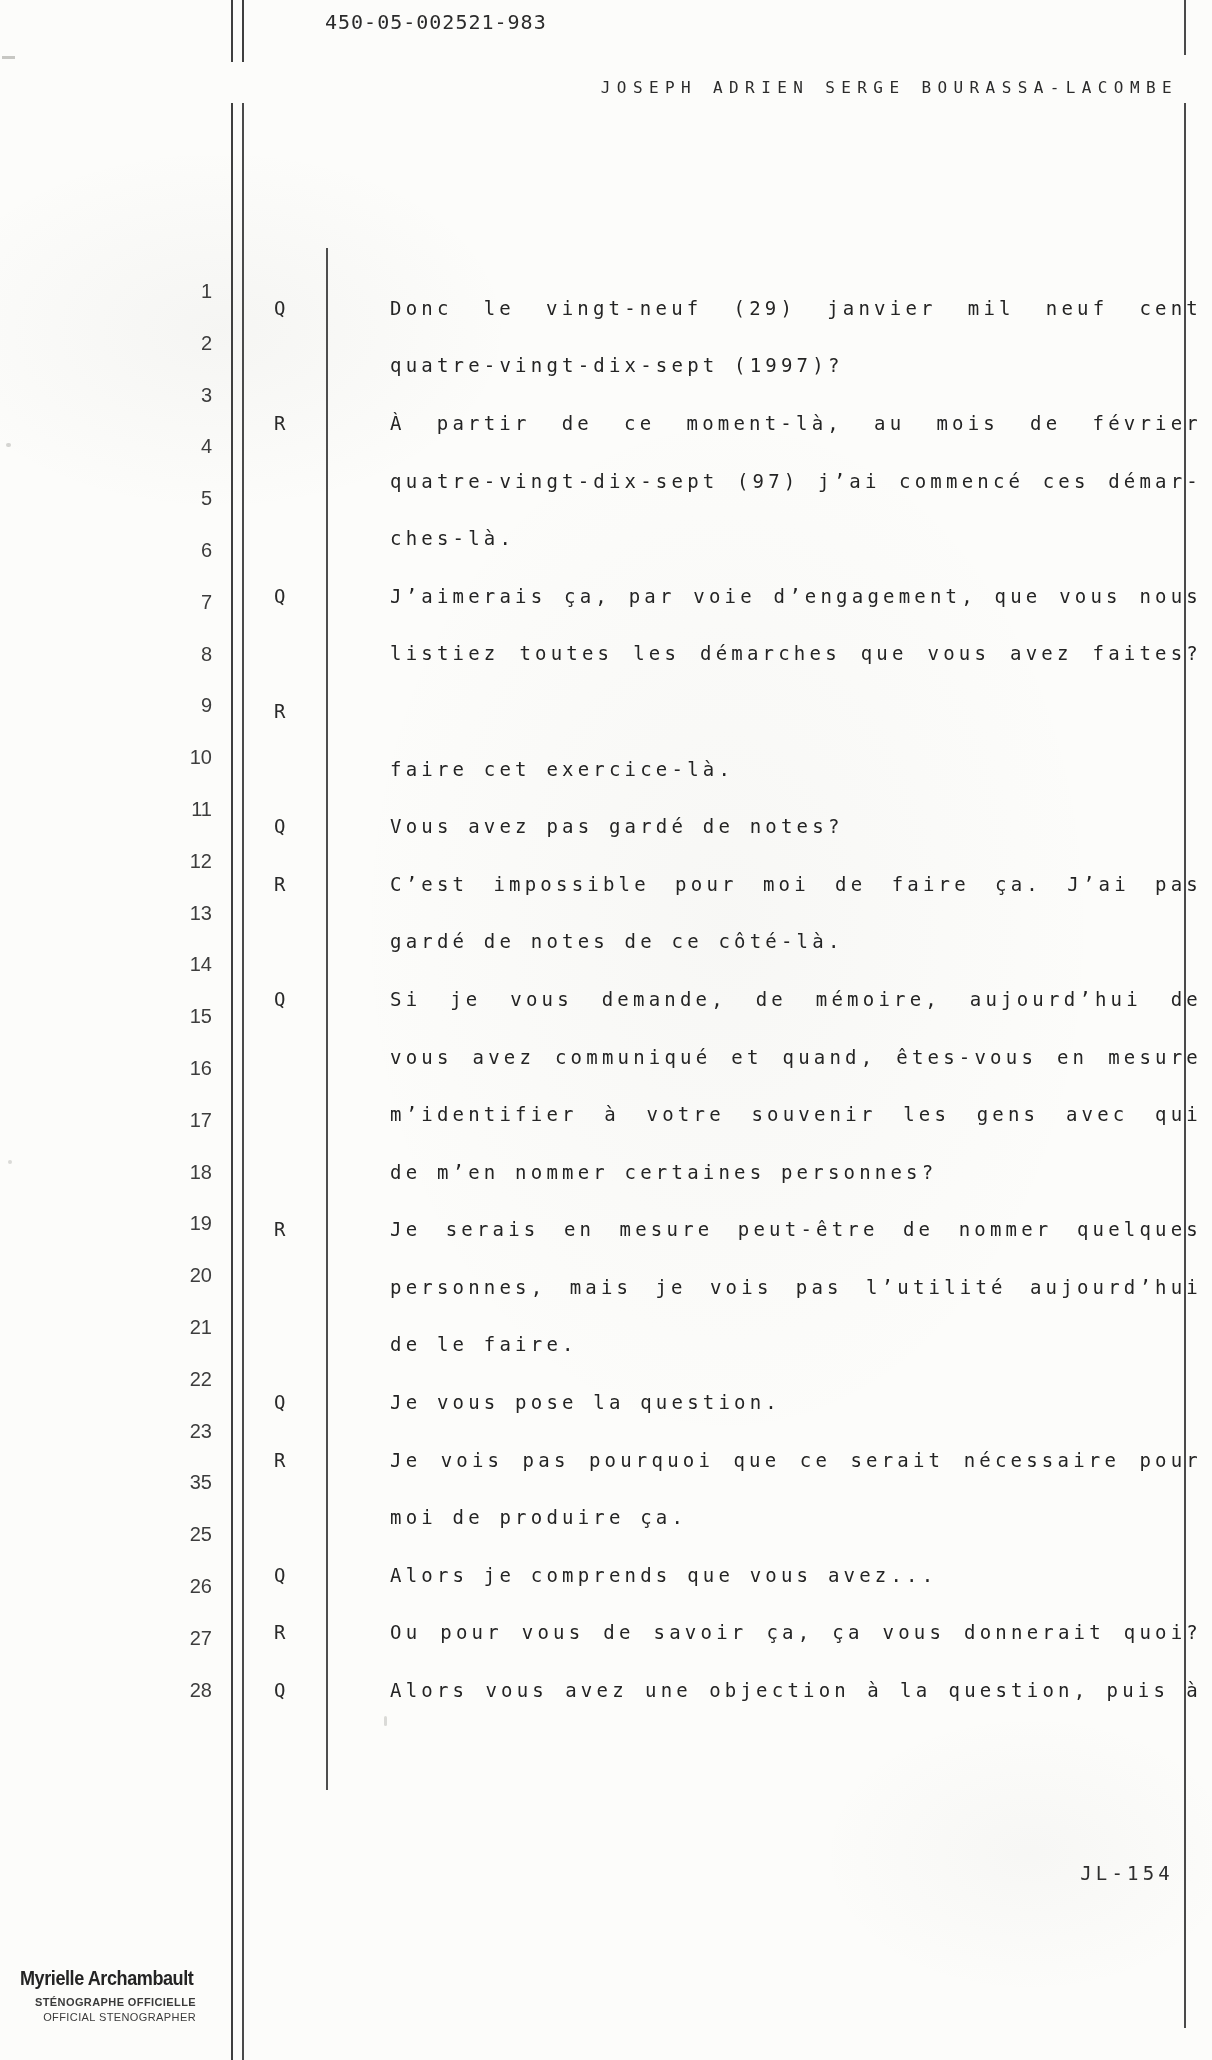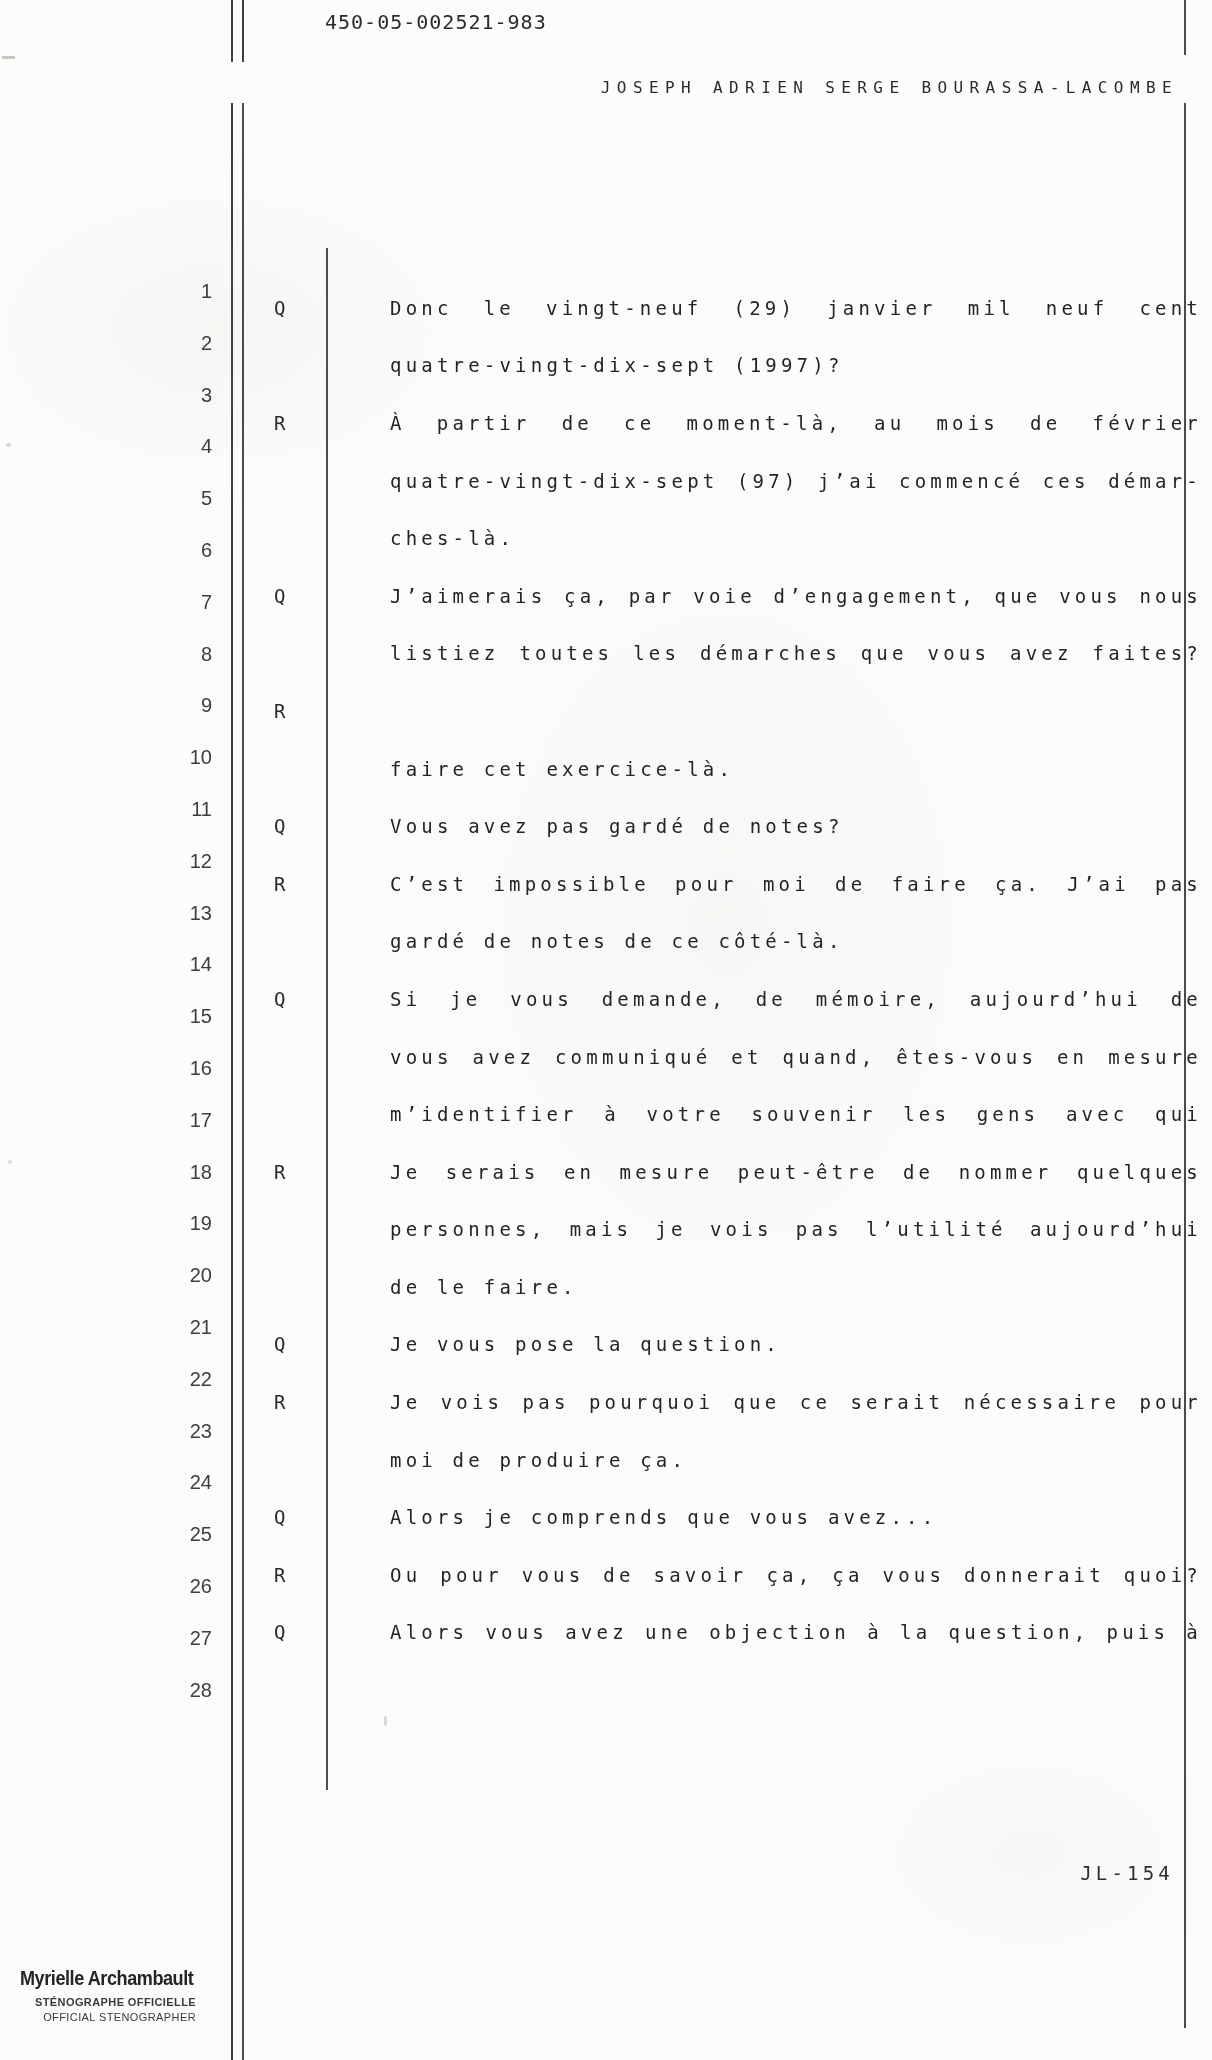--- a/index.html
+++ b/index.html
@@ -88,21 +88,21 @@
       <div class="ln">14</div>
       <div class="ln">15</div>
       <div class="ln">16</div>
       <div class="ln">17</div>
       <div class="ln">18</div>
       <div class="ln">19</div>
       <div class="ln">20</div>
       <div class="ln">21</div>
       <div class="ln">22</div>
       <div class="ln">23</div>
-      <div class="ln">24</div>
+      <div class="ln">35</div>
       <div class="ln">25</div>
       <div class="ln">26</div>
       <div class="ln">27</div>
       <div class="ln">28</div>
     </div>
 
   <div class="t-rows" id="transcriptRows">
       <div class="t-row">
         <span class="t-speaker">Q</span>
         <div class="t-text justify">Donc le vingt-neuf (29) janvier mil neuf cent</div>
@@ -156,20 +156,24 @@
       </div>
       <div class="t-row">
         <span class="t-speaker"></span>
         <div class="t-text justify">vous avez communiqué et quand, êtes-vous en mesure</div>
       </div>
       <div class="t-row">
         <span class="t-speaker"></span>
         <div class="t-text justify">m’identifier à votre souvenir les gens avec qui</div>
       </div>
       <div class="t-row">
+        <span class="t-speaker"></span>
+        <div class="t-text">de m’en nommer certaines personnes?</div>
+      </div>
+      <div class="t-row">
         <span class="t-speaker">R</span>
         <div class="t-text justify">Je serais en mesure peut-être de nommer quelques</div>
       </div>
       <div class="t-row">
         <span class="t-speaker"></span>
         <div class="t-text justify">personnes, mais je vois pas l’utilité aujourd’hui</div>
       </div>
       <div class="t-row">
         <span class="t-speaker"></span>
         <div class="t-text">de le faire.</div>

